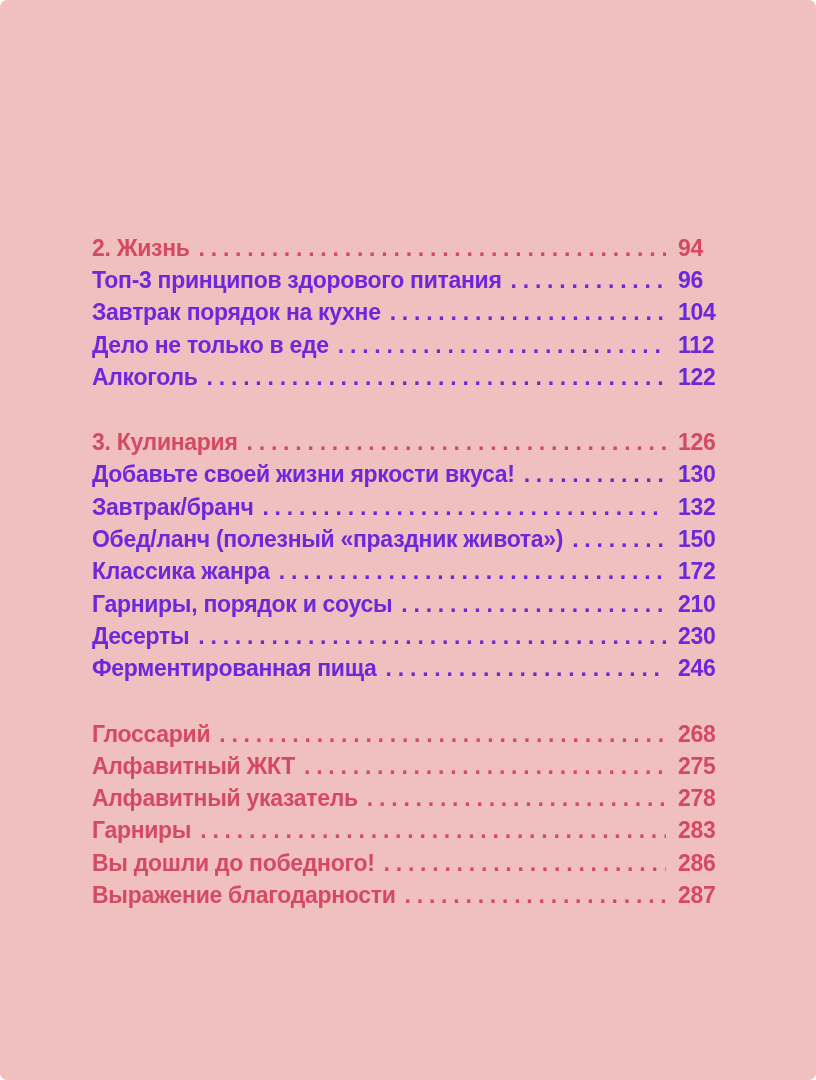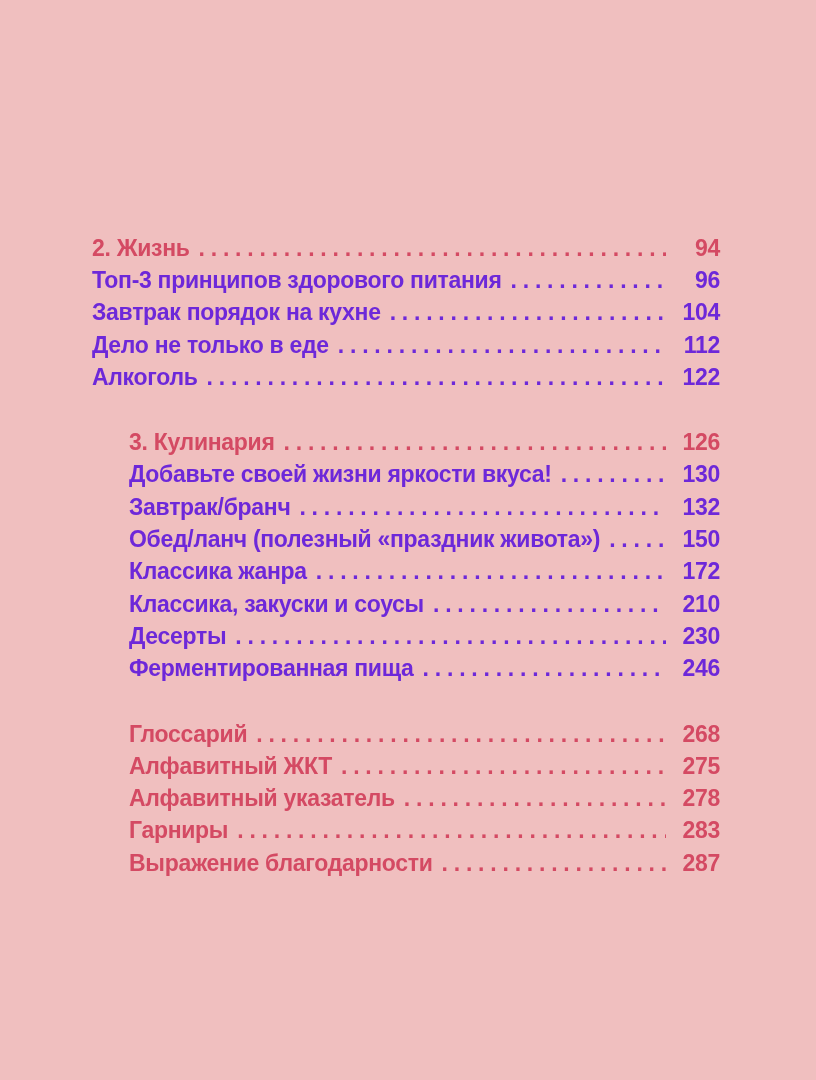--- a/index.html
+++ b/index.html
@@ -6,33 +6,33 @@
     margin: 0;
     padding: 0;
   }
   .page {
     position: relative;
     width: 816px;
     height: 1080px;
     background: #F0BFBF;
     overflow: hidden;
     font-family: "Liberation Sans", "DejaVu Sans", sans-serif;
+    border-radius: 7px;
   }
   .toc {
     position: absolute;
     top: 232px;
     left: 92px;
     right: 96px;
   }
   .toc-section {
     margin: 0;
   }
   .toc-section + .toc-section {
     margin-top: 33px;
-    margin-left: 37px;
   }
   .toc-row {
     display: flex;
     align-items: center;
     height: 32.3px;
     font-size: 23px;
     font-weight: 700;
     letter-spacing: -0.3px;
     color: #6d28d9;
     white-space: nowrap;
@@ -50,21 +50,21 @@
     white-space: nowrap;
     margin: 0 12px 0 9px;
     text-align: right;
   }
   .toc-leader::after {
     content: ". . . . . . . . . . . . . . . . . . . . . . . . . . . . . . . . . . . . . . . . . . . . . . . . . . . . . . . . . . . .";
   }
   .toc-page {
     flex: 0 0 auto;
     min-width: 42px;
-    text-align: right;
+    text-align: left;
   }
 </style>
 </head>
 <body>
 
 <div class="page" style="background: rgb(240, 191, 191);">
   <div class="toc" id="toc-root">
       <div class="toc-section">
         <div class="toc-row accent">
     <span class="toc-label">2. Жизнь</span>
@@ -112,21 +112,21 @@
     <span class="toc-label">Обед/ланч (полезный «праздник живота»)</span>
     <span class="toc-leader" aria-hidden="true"></span>
     <span class="toc-page">150</span>
   </div>
         <div class="toc-row">
     <span class="toc-label">Классика жанра</span>
     <span class="toc-leader" aria-hidden="true"></span>
     <span class="toc-page">172</span>
   </div>
         <div class="toc-row">
-    <span class="toc-label">Классика, закуски и соусы</span>
+    <span class="toc-label">Гарниры, порядок и соусы</span>
     <span class="toc-leader" aria-hidden="true"></span>
     <span class="toc-page">210</span>
   </div>
         <div class="toc-row">
     <span class="toc-label">Десерты</span>
     <span class="toc-leader" aria-hidden="true"></span>
     <span class="toc-page">230</span>
   </div>
         <div class="toc-row">
     <span class="toc-label">Ферментированная пища</span>
@@ -149,19 +149,24 @@
     <span class="toc-label">Алфавитный указатель</span>
     <span class="toc-leader" aria-hidden="true"></span>
     <span class="toc-page">278</span>
   </div>
         <div class="toc-row accent">
     <span class="toc-label">Гарниры</span>
     <span class="toc-leader" aria-hidden="true"></span>
     <span class="toc-page">283</span>
   </div>
         <div class="toc-row accent">
+    <span class="toc-label">Вы дошли до победного!</span>
+    <span class="toc-leader" aria-hidden="true"></span>
+    <span class="toc-page">286</span>
+  </div>
+        <div class="toc-row accent">
     <span class="toc-label">Выражение благодарности</span>
     <span class="toc-leader" aria-hidden="true"></span>
     <span class="toc-page">287</span>
   </div>
       </div>
     </div>
 </div>
 
 </body></html>

